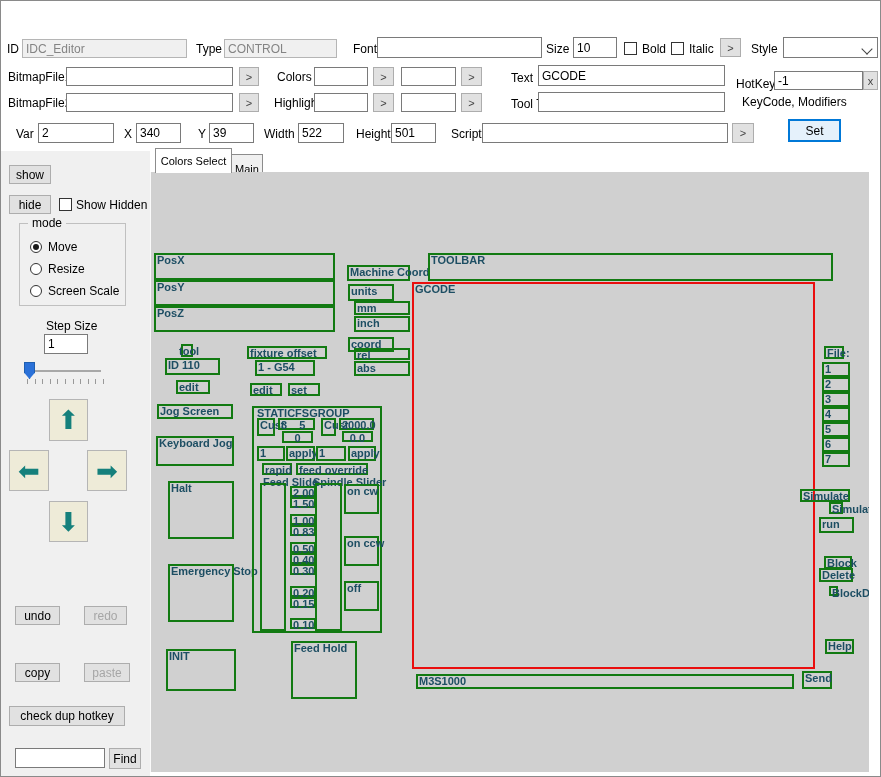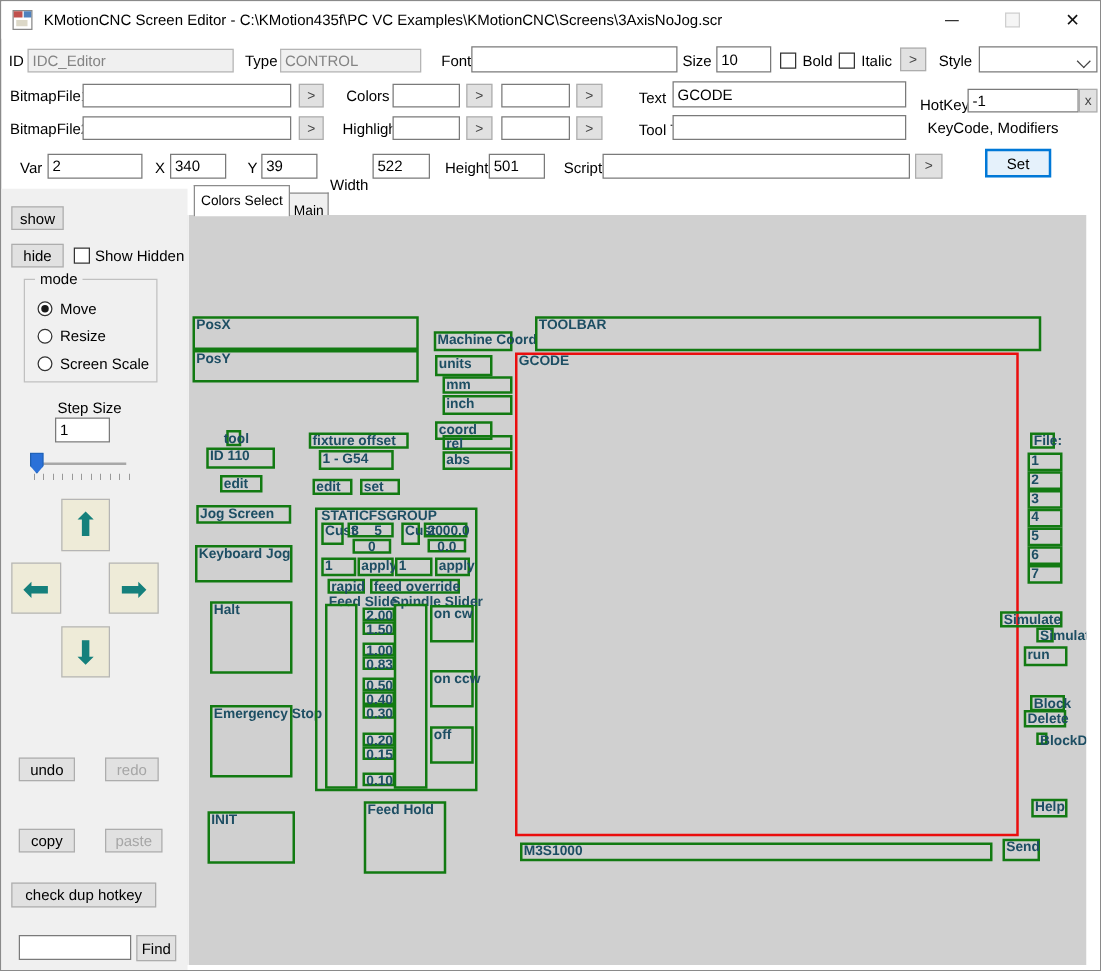--- a/index.html
+++ b/index.html
@@ -59,37 +59,20 @@
   .cbox.r{border:2px solid #ea0e0e;}
   .cbox.t{border:none;}
   .clbl{position:absolute;left:1px;top:-1px;font-family:"Liberation Sans",sans-serif;
     font-size:11px;font-weight:bold;color:#1d4e63;white-space:pre;line-height:13px;}
 </style>
 </head>
 <body>
 
 <div class="window">
 
-  <div class="titlebar">
-    <div class="appicon">
-        <div class="b1"></div>
-        <div class="b2"></div>
-        <div class="b3"></div>
-      </div>
-    <div class="title-text">KMotionCNC Screen Editor - C:\KMotion435f\PC VC Examples\KMotionCNC\Screens\3AxisNoJog.scr</div>
-    <div class="winbtn" style="left:737px;">
-        <div class="minline"></div>
-      </div>
-    <div class="winbtn" style="left:786px;">
-        <div class="maxbox"></div>
-      </div>
-    <div class="winbtn" style="left:834px;">
-        <span class="closex">✕</span>
-      </div>
-  </div>
 
   <div class="plabel" style="left:6px;top:41px;">ID</div>
   <input class="tb gray" style="left: 21px; top: 38px; width: 165px; height: 19px;" value="IDC_Editor">
   <div class="plabel" style="left:195px;top:41px;">Type</div>
   <input class="tb gray" style="left: 223px; top: 38px; width: 113px; height: 19px;" value="CONTROL">
   <div class="plabel" style="left:352px;top:41px;">Font</div>
   <input class="tb" style="left: 376px; top: 36px; width: 165px; height: 21px;" value="">
   <div class="plabel" style="left:545px;top:41px;">Size</div>
   <input class="tb" style="left: 572px; top: 36px; width: 44px; height: 21px;" value="10">
   <div class="cb" style="left:623px;top:41px;"></div>
@@ -129,21 +112,21 @@
   <input class="tb" style="left: 537px; top: 91px; width: 187px; height: 20px;" value="">
   <div class="whitestrip" style="left:737px;top:93px;width:124px;height:16px;"></div>
   <div class="plabel" style="left:741px;top:94px;">KeyCode, Modifiers</div>
 
   <div class="plabel" style="left:15px;top:126px;">Var</div>
   <input class="tb" style="left: 37px; top: 122px; width: 76px; height: 20px;" value="2">
   <div class="plabel" style="left:123px;top:126px;">X</div>
   <input class="tb" style="left: 135px; top: 122px; width: 45px; height: 20px;" value="340">
   <div class="plabel" style="left:197px;top:126px;">Y</div>
   <input class="tb" style="left: 208px; top: 122px; width: 45px; height: 20px;" value="39">
-  <div class="plabel" style="left:263px;top:140px;">Width</div>
+  <div class="plabel" style="left:263px;top:126px;">Width</div>
   <input class="tb" style="left: 297px; top: 122px; width: 46px; height: 20px;" value="522">
   <div class="plabel" style="left:355px;top:126px;text-align:center;">Height</div>
   <input class="tb" style="left: 390px; top: 122px; width: 45px; height: 20px;" value="501">
   <div class="plabel" style="left:450px;top:126px;">Script</div>
   <input class="tb" style="left: 481px; top: 122px; width: 246px; height: 20px;" value="">
   <div class="sbtn" style="left:731px;top:122px;width:22px;height:20px;">&gt;</div>
   <div class="btn primary" style="left:787px;top:118px;width:53px;height:23px;">Set</div>
 
   <div class="tab active" style="left:154px;top:147px;width:77px;height:25px;">Colors Select</div>
   <div class="tab inactive" style="left:231px;top:153px;width:31px;height:30px;">Main</div>
@@ -194,20 +177,23 @@
     <div class="btn" style="left:108px;top:597px;width:32px;height:21px;">Find</div>
   </div>
 
   <div class="canvas" id="canvas">
       <div class="cbox g" style="left: 3px; top: 108px; width: 181px; height: 26px;">
         <span class="clbl">PosY</span>
       </div>
       <div class="cbox g" style="left: 3px; top: 81px; width: 181px; height: 27px;">
         <span class="clbl">PosX</span>
       </div>
+      <div class="cbox g" style="left: 3px; top: 134px; width: 181px; height: 26px;">
+        <span class="clbl">PosZ</span>
+      </div>
       <div class="cbox g" style="left: 196px; top: 93px; width: 63px; height: 16px;">
         <span class="clbl">Machine Coord</span>
       </div>
       <div class="cbox g" style="left: 277px; top: 81px; width: 405px; height: 28px;">
         <span class="clbl">TOOLBAR</span>
       </div>
       <div class="cbox r" style="left: 261px; top: 110px; width: 403px; height: 387px;">
         <span class="clbl">GCODE</span>
       </div>
       <div class="cbox g" style="left: 197px; top: 112px; width: 46px; height: 17px;">

